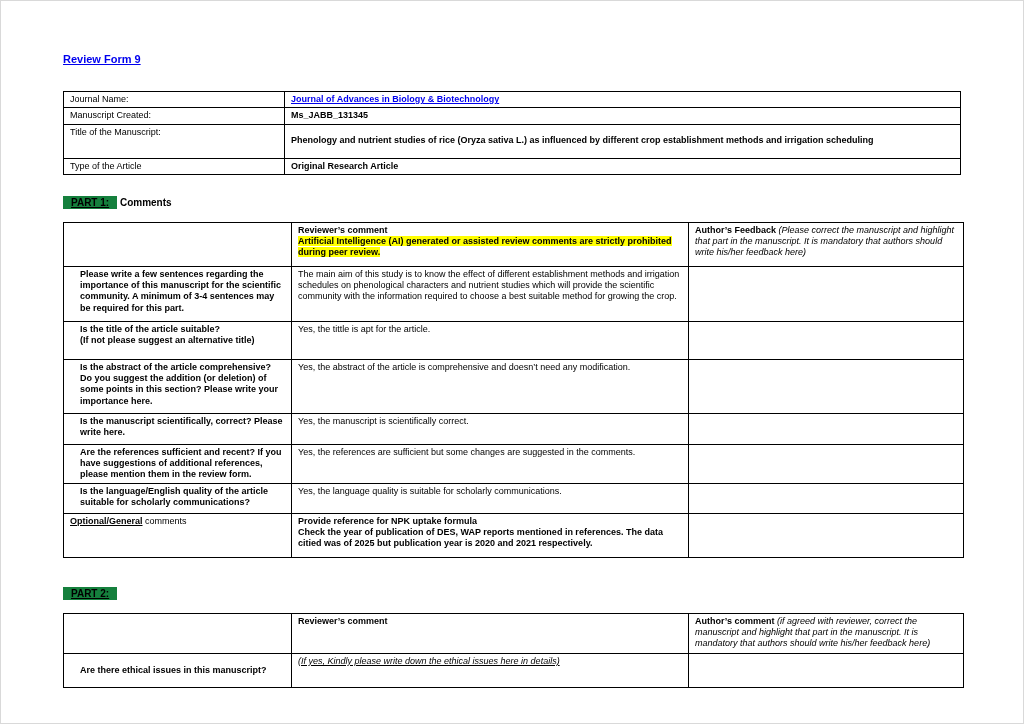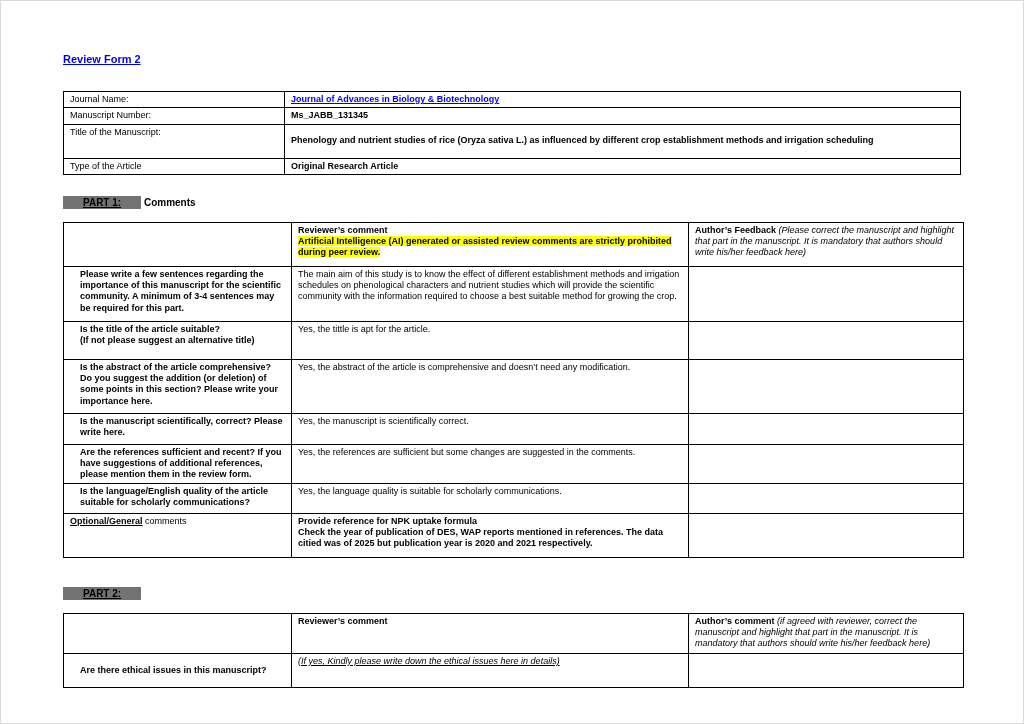--- a/index.html
+++ b/index.html
@@ -36,23 +36,23 @@
   .link {
     color: #0000ee;
     font-weight: bold;
     text-decoration: underline;
     cursor: pointer;
   }
 
   
   .section-heading { font-size: 10px; font-weight: bold; margin-bottom: 14px; }
   .hl {
-    background: #737373;
+    background: #15803d;
     text-decoration: underline;
-    padding: 1px 20px;
+    padding: 1px 8px;
     margin-top: 12px;
   }
   .part1-heading { margin-top: 2px; }
   .part2-heading { margin-top: 30px; }
 
   
   .review-table td.q-cell {
     font-weight: bold;
     padding-left: 16px;
     white-space: pre-line;
@@ -77,36 +77,36 @@
   .f-checked  { left: 180px; }
   .f-approved { left: 300px; }
   .f-version  { left: 465px; }
 </style>
 </head>
 <body>
 
 <div class="page">
   <div class="content">
 
-    <div class="doc-title">Review Form 2</div>
+    <div class="doc-title">Review Form 9</div>
 
     <table class="info-table">
       <colgroup>
           <col style="width:221px">
           <col>
         </colgroup>
       <tbody>
           <tr>
         <td class="label-cell">Journal Name:</td>
         <td class="value-cell">
           <span class="link">Journal of Advances in Biology &amp; Biotechnology</span>
         </td>
       </tr>
       <tr>
-        <td class="label-cell">Manuscript Number:</td>
+        <td class="label-cell">Manuscript Created:</td>
         <td class="value-cell">Ms_JABB_131345</td>
       </tr>
       <tr class="title-row">
         <td class="label-cell">Title of the Manuscript:</td>
         <td class="value-cell">Phenology and nutrient studies of rice (Oryza sativa L.) as influenced by different crop establishment methods and irrigation scheduling</td>
       </tr>
       <tr>
         <td class="label-cell">Type of the Article</td>
         <td class="value-cell">Original Research Article</td>
       </tr>

